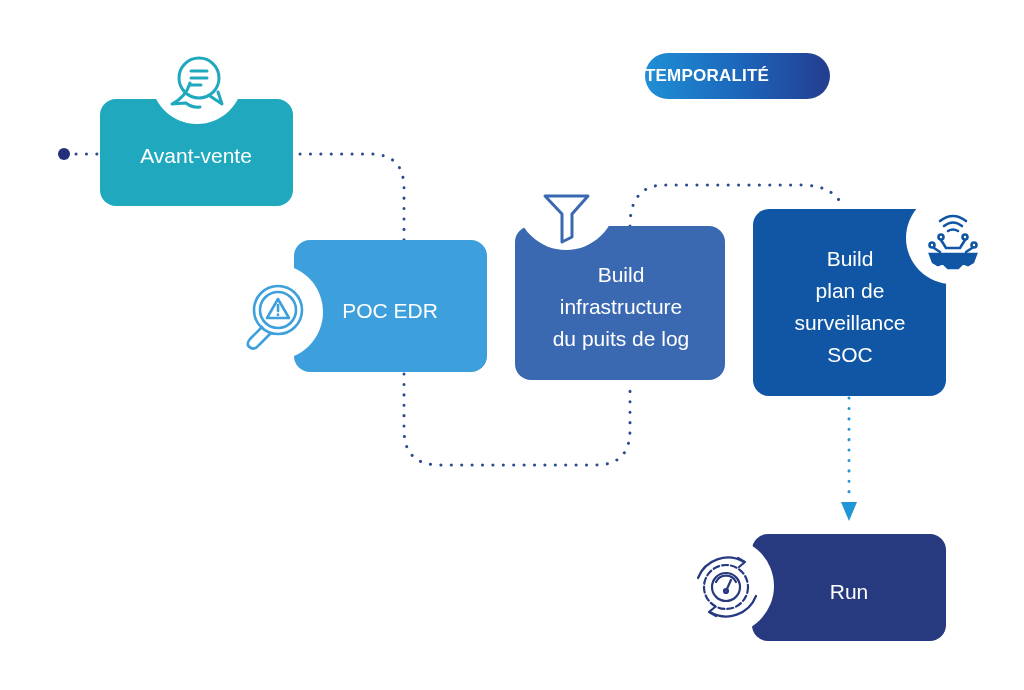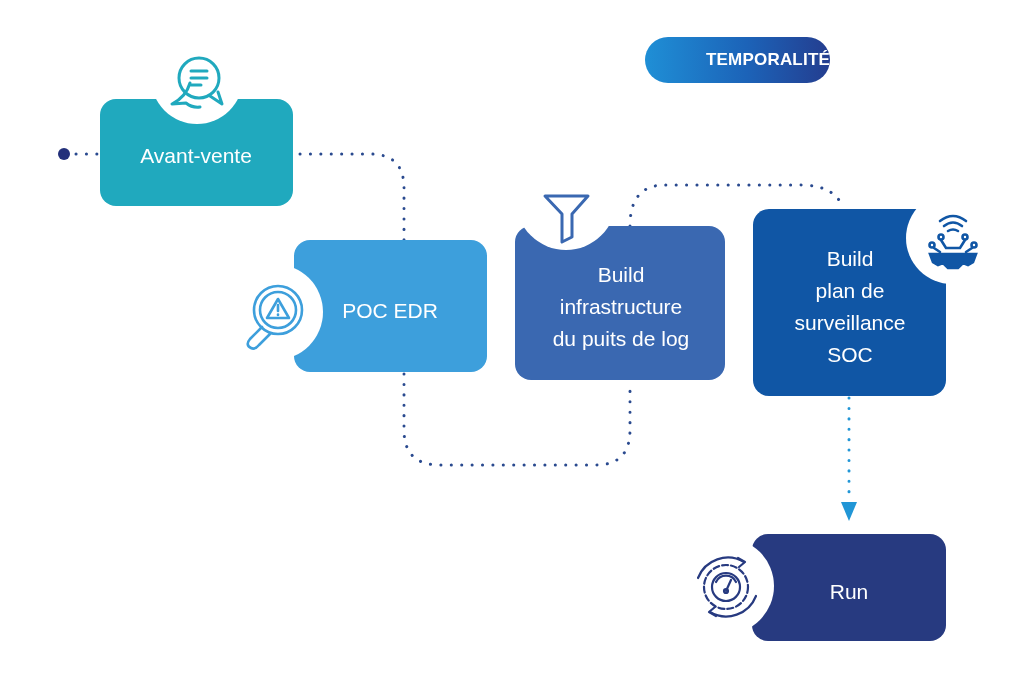--- a/index.html
+++ b/index.html
@@ -1,25 +1,25 @@
 <!DOCTYPE html>
 <html><head>
 <meta charset="utf-8">
 <style>
   html, body { margin: 0; padding: 0; background: #ffffff; }
   body { width: 1024px; height: 690px; position: relative; overflow: hidden;
          font-family: "Liberation Sans", "DejaVu Sans", sans-serif; }
   #diagram { position: absolute; left: 0; top: 0; }
   .label { font-family: "Liberation Sans", sans-serif; fill: #ffffff; font-weight: 400; }
   .badge {
-    position: absolute; left: 645px; top: 37px; width: 185px; height: 46px;
+    position: absolute; left: 645px; top: 53px; width: 185px; height: 46px;
     border-radius: 23px;
     background: linear-gradient(90deg, #1f8fd6 0%, #1c63b8 55%, #243d8f 100%);
     color: #fff; font-family: "Liberation Sans", sans-serif; font-weight: 700;
-    font-size: 17px; display: flex; align-items: center; justify-content: flex-end;
+    font-size: 17px; display: flex; align-items: center; justify-content: flex-start;
     letter-spacing: 0.2px;
   }
 </style>
 </head>
 <body>
 
 <svg id="diagram" width="1024" height="690" viewBox="0 0 1024 690">
 
   <g>
     <circle id="start-dot" cx="64" cy="154" r="6" fill="#23307a"></circle>

